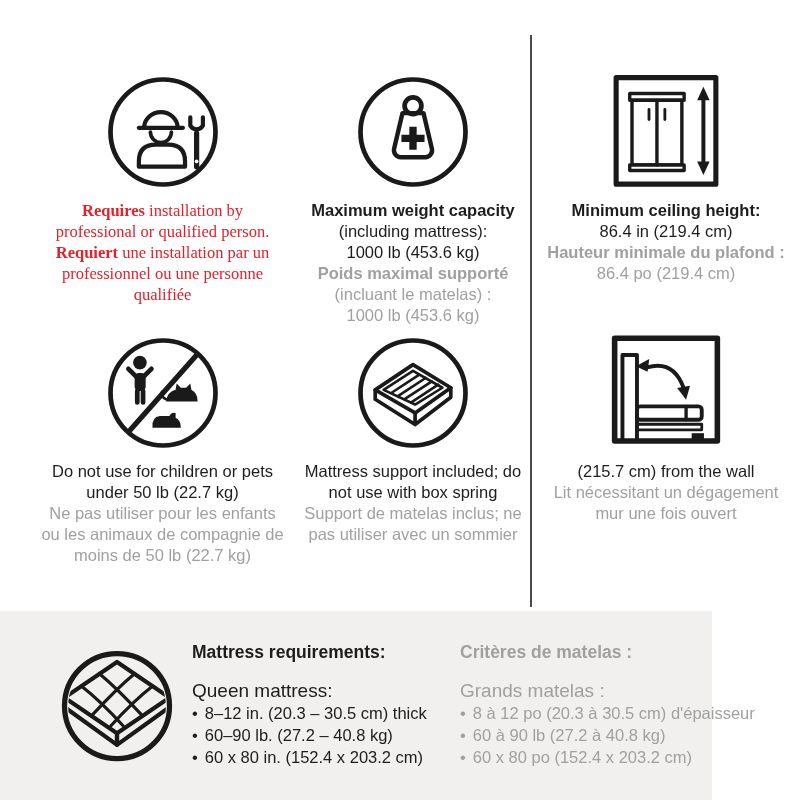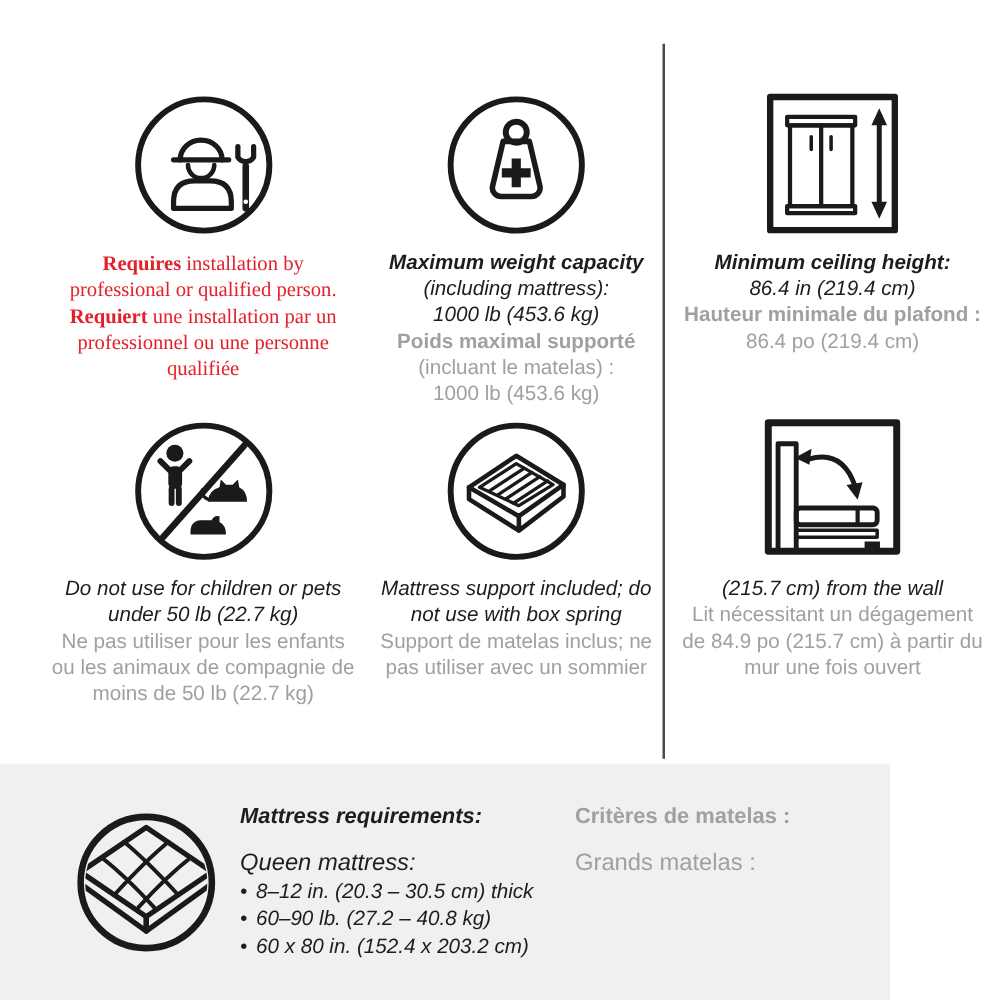--- a/index.html
+++ b/index.html
@@ -5,21 +5,21 @@
   html,body{margin:0;padding:0;background:#ffffff;}
   #page{position:relative;width:800px;height:800px;background:#ffffff;overflow:hidden;
         font-family:"Liberation Sans", sans-serif;color:#1d1d1d;}
   .cell{position:absolute;text-align:center;}
   .icon-wrap{height:132px;display:flex;align-items:center;justify-content:center;}
   .txt{margin-top:2px;}
   .line{font-size:16.5px;line-height:21px;white-space:nowrap;}
   .b{font-weight:bold;}
   .red{color:#e3212b;}
   .gray{color:#a0a0a0;}
-  .black{color:#1d1d1d;font-style:italic;}
+  .black{color:#1d1d1d;}
   .divider{position:absolute;left:530px;top:35px;width:2px;height:572px;background:#4a4a4a;}
   .bottom{position:absolute;left:0;top:611px;width:712px;height:189px;background:#f1f0ee;}
   .b-icon{position:absolute;left:54px;top:32px;}
   .bcol{position:absolute;top:30px;}
   .bcol.en{left:192px;width:260px;}
   .bcol.fr{left:460px;width:335px;}
   .bhead{font-size:17.5px;font-weight:bold;line-height:22px;margin-bottom:17px;white-space:nowrap;}
   .bsub{font-size:19px;line-height:22px;white-space:nowrap;}
   .blist{margin:0;padding:0;list-style:none;}
   .blist li{font-size:16.5px;line-height:22px;white-space:nowrap;}
@@ -149,21 +149,20 @@
         <path class="fl" d="M78,66 l-8,-10.5 l11.5,-2 z"></path>
         <rect class="st" x="34" y="72" width="58" height="12" rx="3" stroke-width="3.5"></rect>
         <path class="st" d="M78,72 v12" stroke-width="3"></path>
         <rect class="st" x="34" y="88" width="58" height="5" stroke-width="2.5"></rect>
         <path class="fl" d="M83,96 h11 v7 h-11 z"></path>
       </svg>
     </div>
     <div class="txt">
       <div class="line black">(215.7 cm) from the wall</div>
       <div class="line gray">Lit nécessitant un dégagement</div>
-      <div class="line gray">de 84.9 po (215.7 cm) à partir du</div>
       <div class="line gray">mur une fois ouvert</div>
     </div>
   </div>
 
   <div class="bottom">
     <div class="b-icon">
       <svg width="126" height="126" viewBox="0 0 120 120">
         <defs>
             <clipPath id="mclip">
               <circle cx="60" cy="60" r="46.5"></circle>
@@ -186,16 +185,21 @@
       <ul class="blist black">
         <li>8–12 in. (20.3 – 30.5 cm) thick</li>
         <li>60–90 lb. (27.2 – 40.8 kg)</li>
         <li>60 x 80 in. (152.4 x 203.2 cm)</li>
       </ul>
     </div>
 
     <div class="bcol fr gray">
       <div class="bhead">Critères de matelas :</div>
       <div class="bsub">Grands matelas :</div>
+      <ul class="blist">
+        <li>8 à 12 po (20.3 à 30.5 cm) d'épaisseur</li>
+        <li>60 à 90 lb (27.2 à 40.8 kg)</li>
+        <li>60 x 80 po (152.4 x 203.2 cm)</li>
+      </ul>
     </div>
   </div>
 
 </div>
 
 </body></html>

